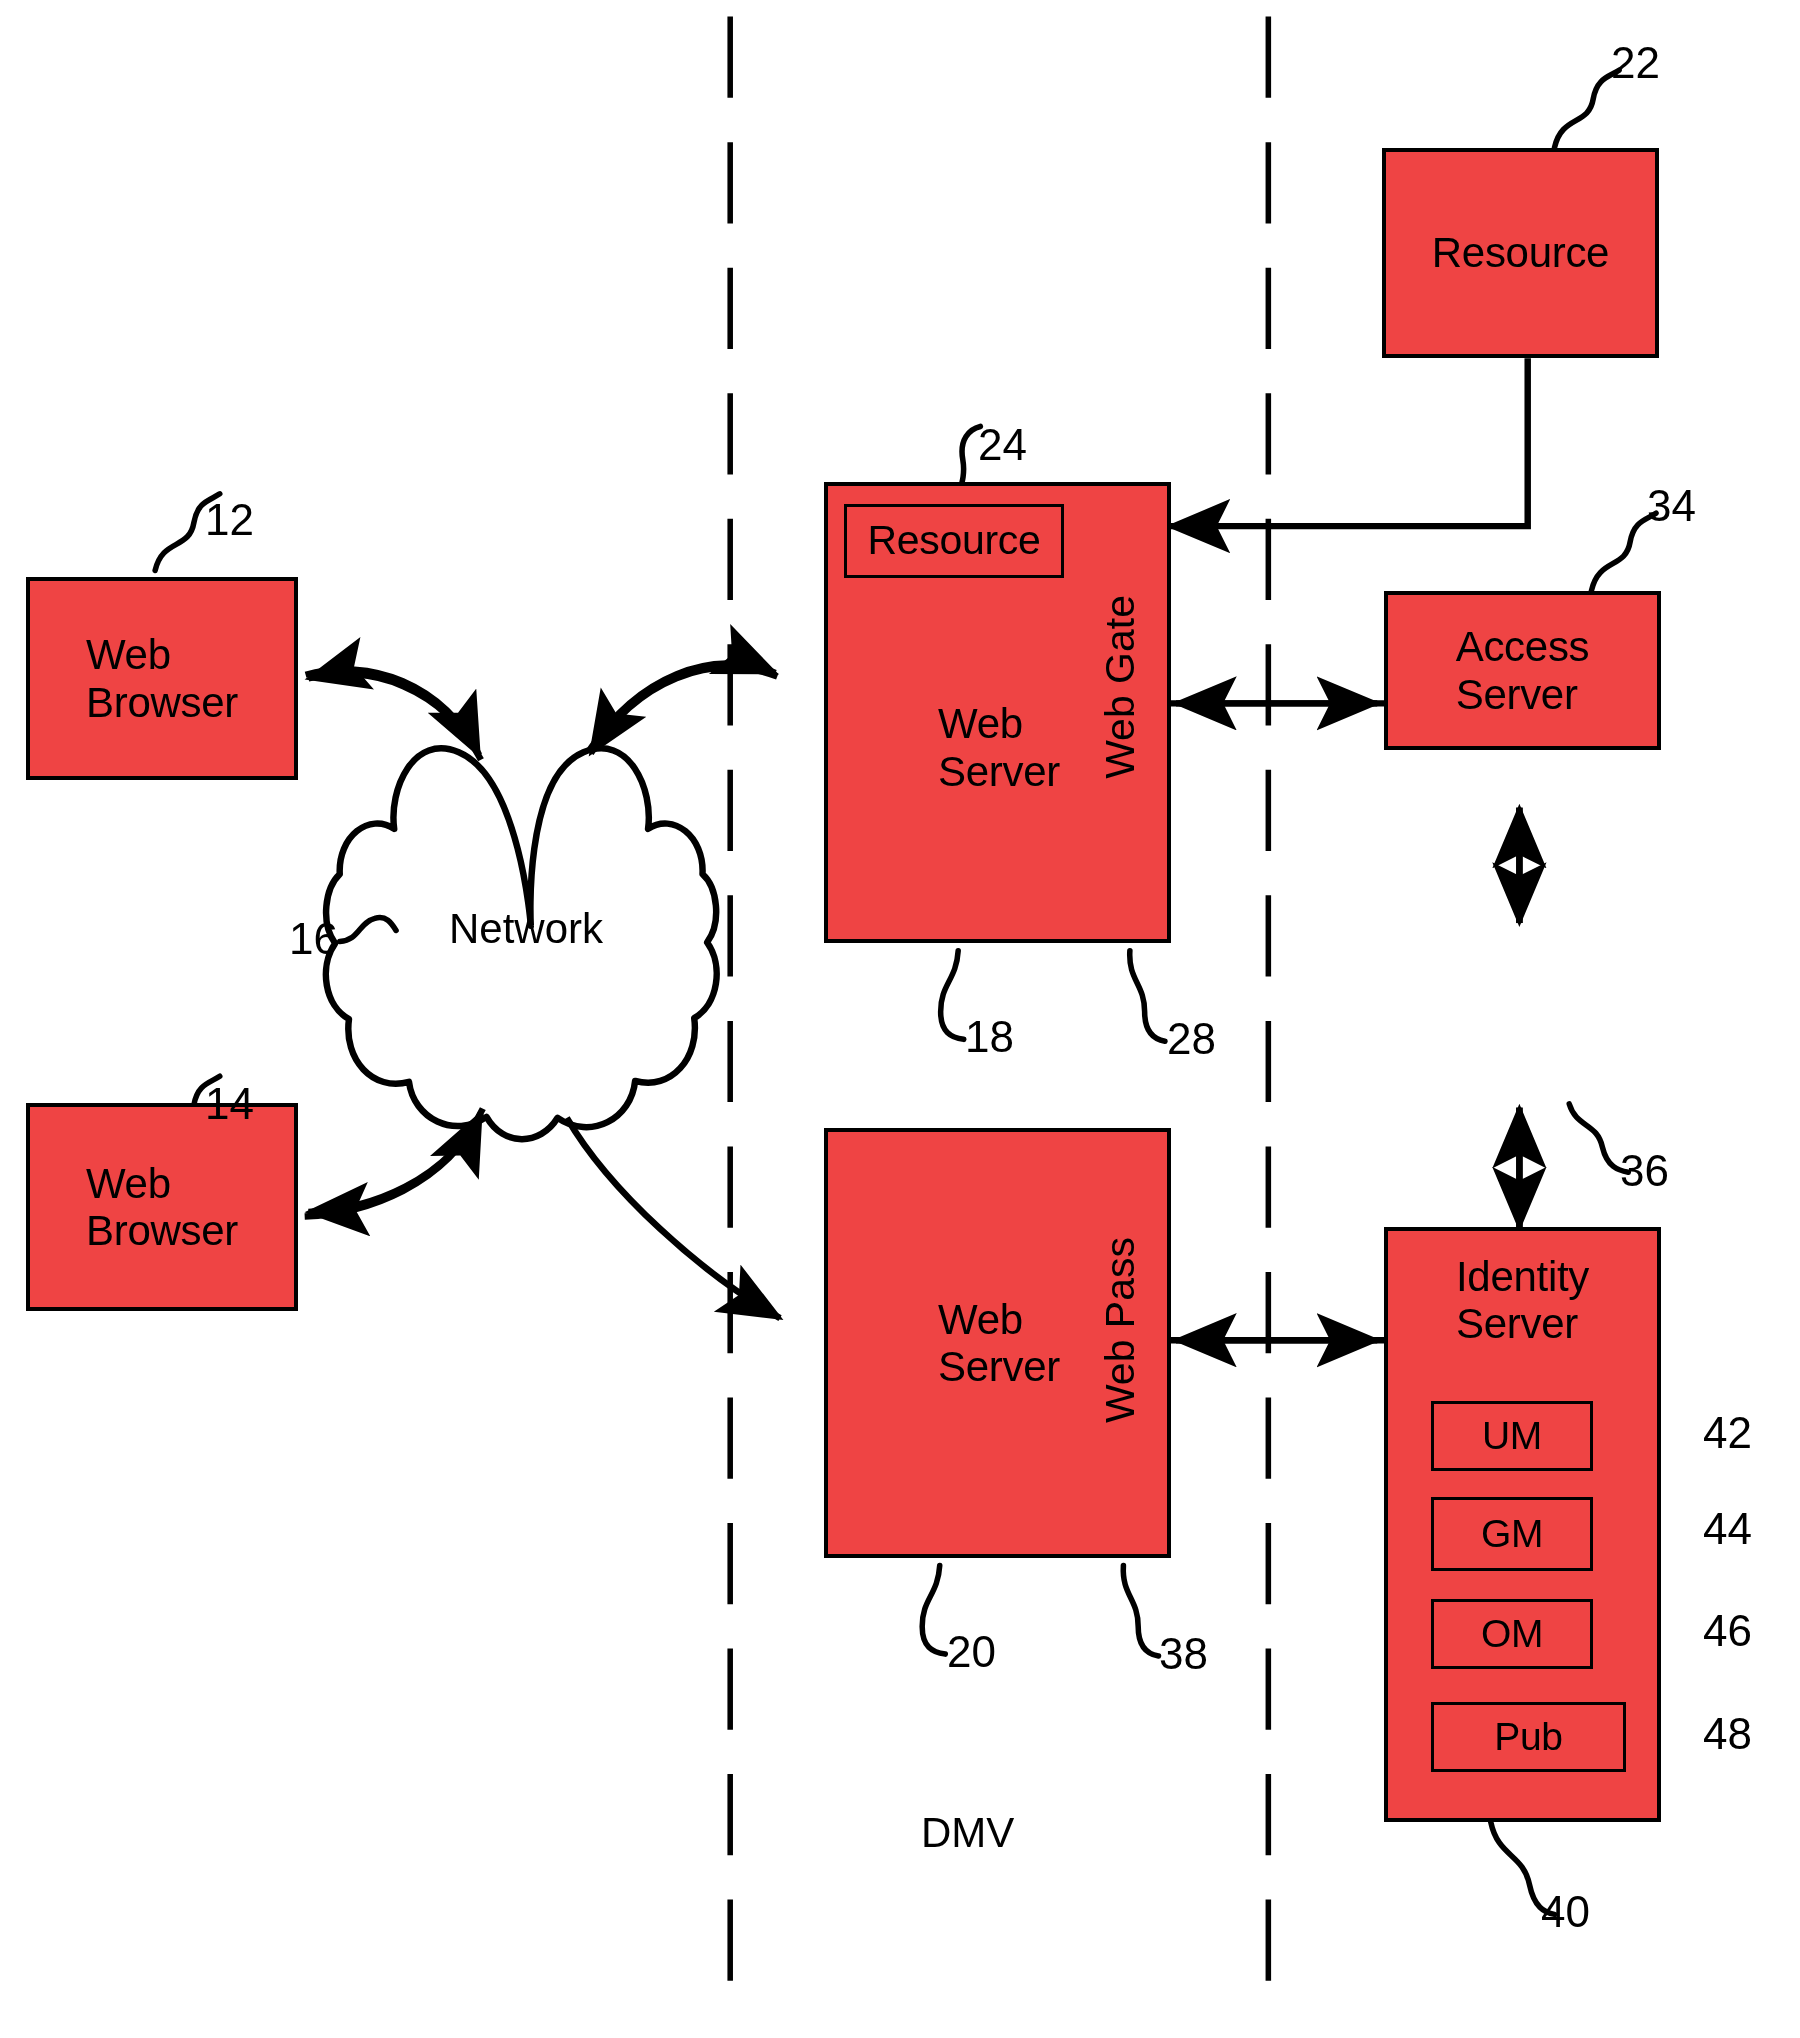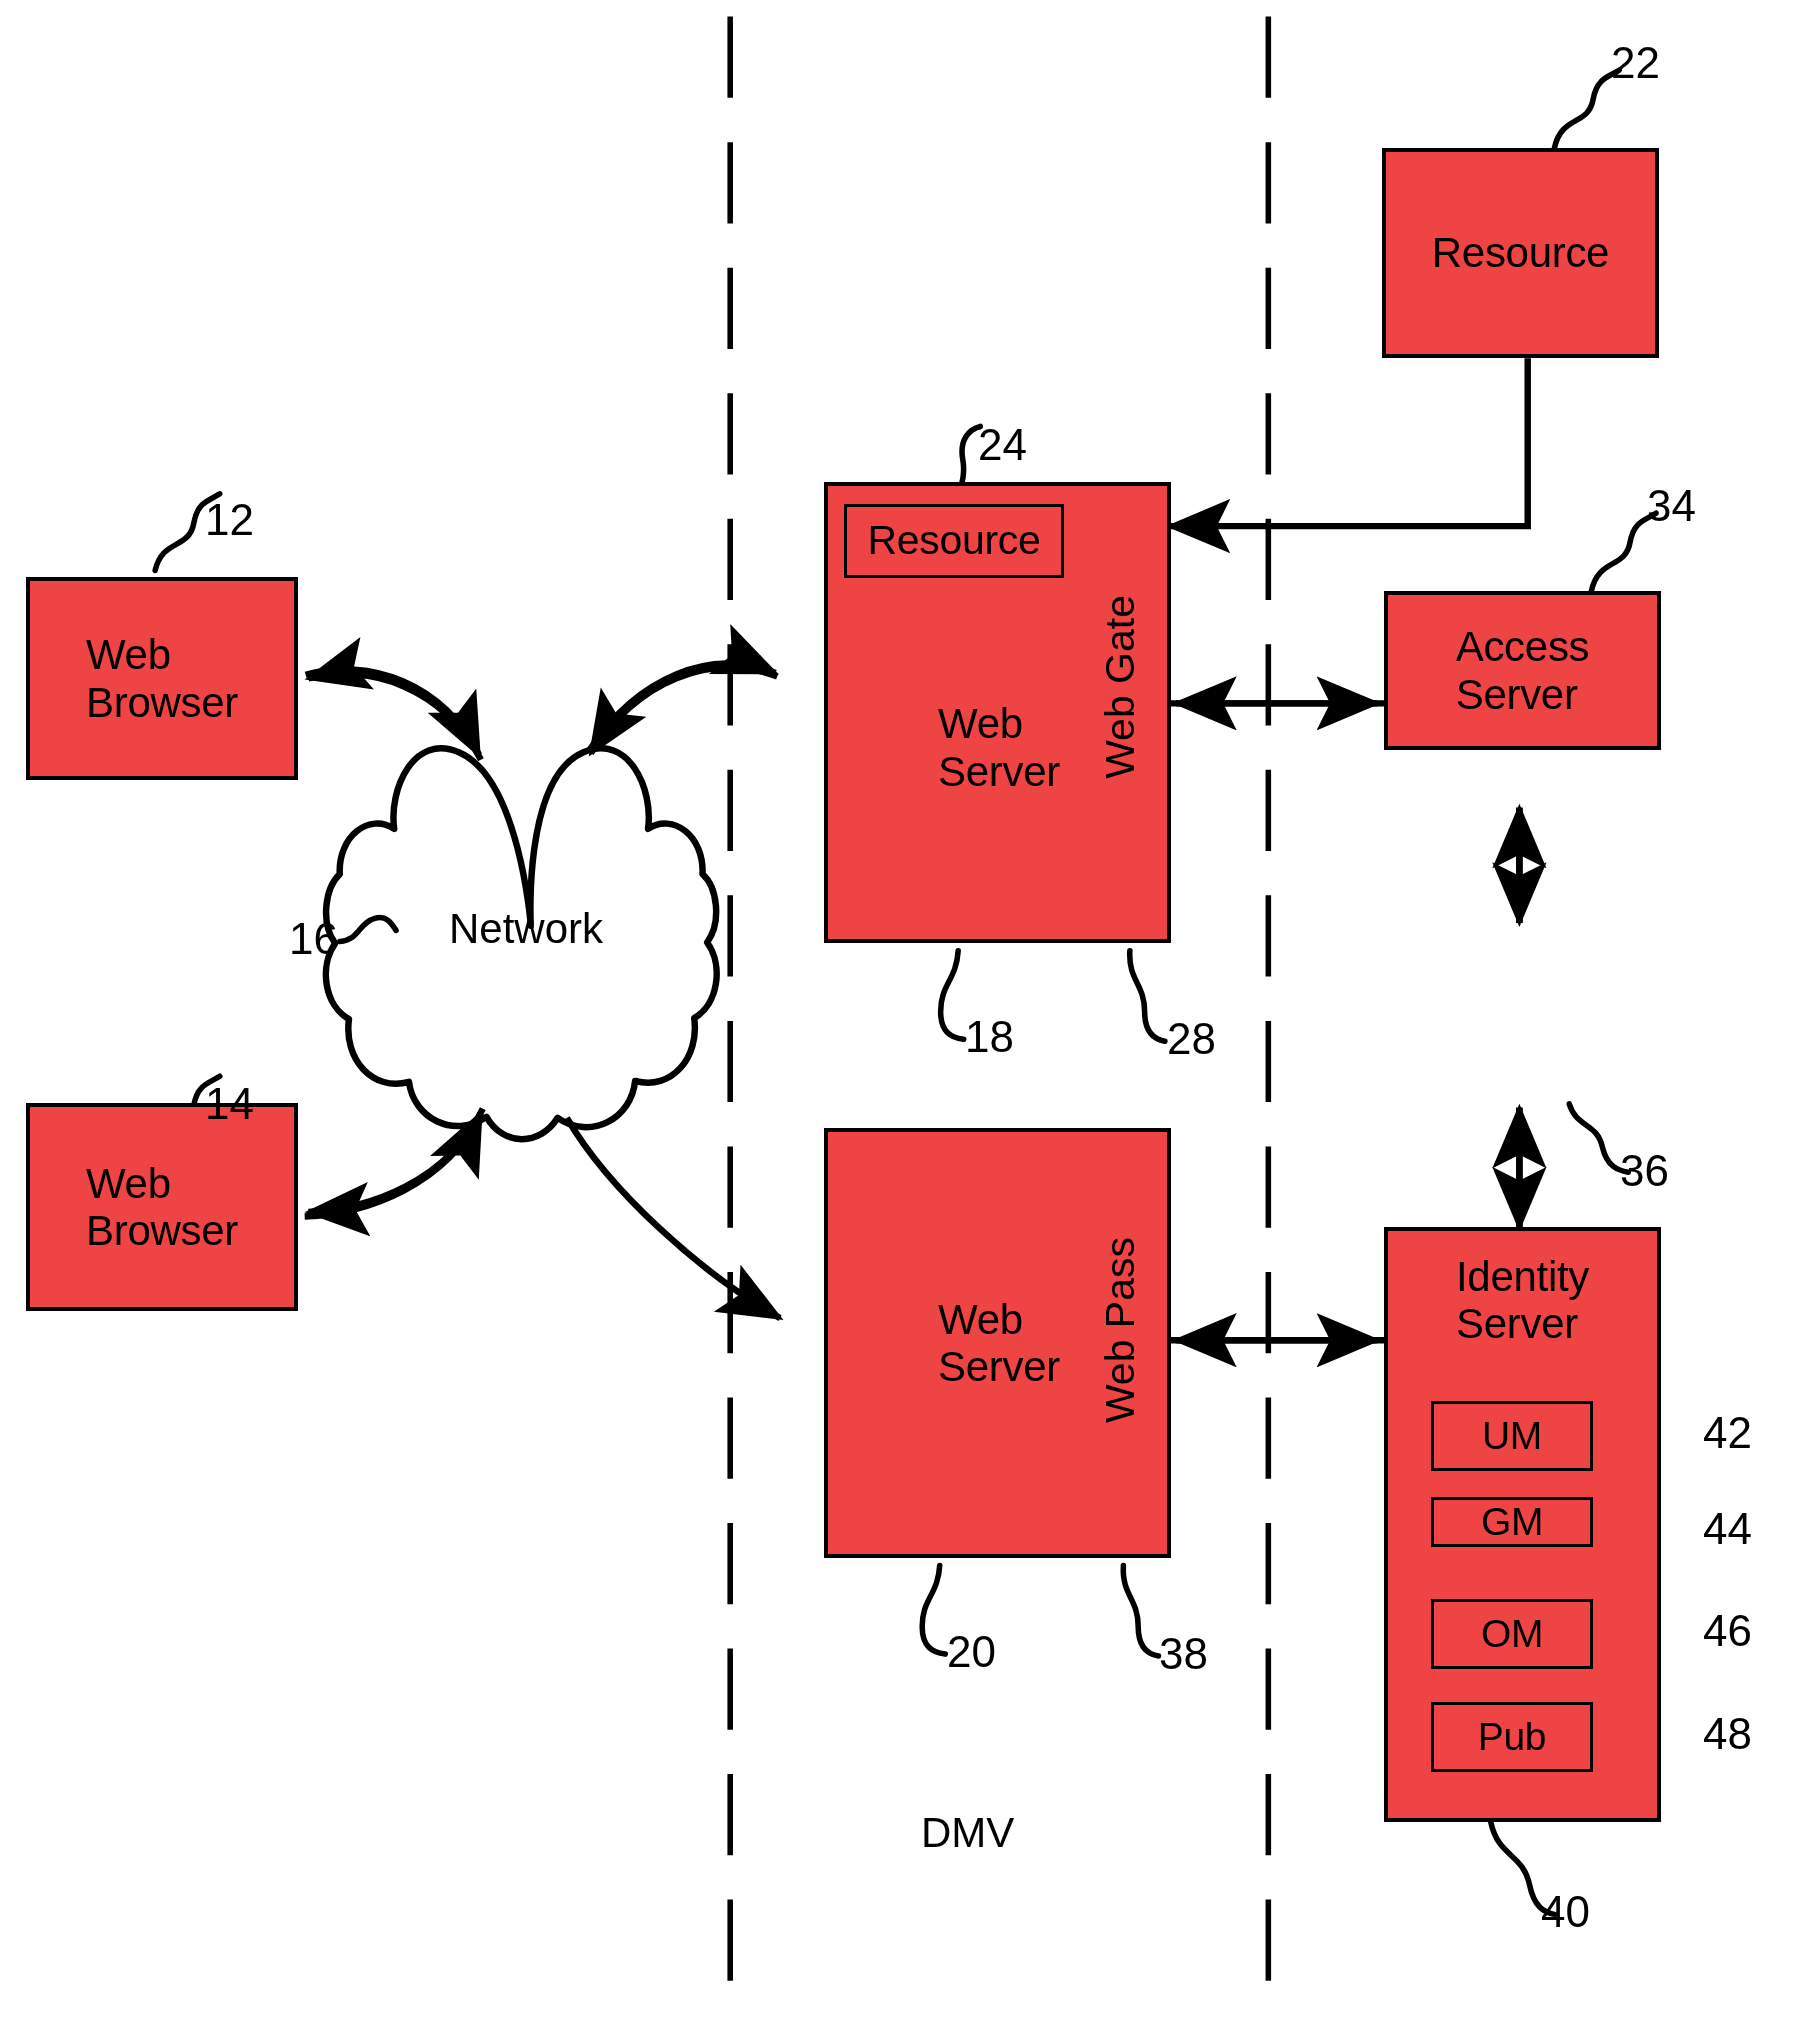--- a/index.html
+++ b/index.html
@@ -283,31 +283,31 @@
       <span>Server</span>
     </div>
   </div>
   <div class="ref-num" style="left:1541px; top:1890px;">40</div>
 
   <div class="node-box subbox" style="left:1431px; top:1401px; width:162px; height:70px;">
     <span>UM</span>
   </div>
   <div class="ref-num" style="left:1703px; top:1411px;">42</div>
 
-  <div class="node-box subbox" style="left:1431px; top:1497px; width:162px; height:50px;">
+  <div class="node-box subbox" style="left:1431px; top:1497px; width:162px; height:74px;">
     <span>GM</span>
   </div>
   <div class="ref-num" style="left:1703px; top:1507px;">44</div>
 
   <div class="node-box subbox" style="left:1431px; top:1599px; width:162px; height:70px;">
     <span>OM</span>
   </div>
   <div class="ref-num" style="left:1703px; top:1609px;">46</div>
 
-  <div class="node-box subbox" style="left:1431px; top:1702px; width:162px; height:70px;">
+  <div class="node-box subbox" style="left:1431px; top:1702px; width:195px; height:70px;">
     <span>Pub</span>
   </div>
   <div class="ref-num" style="left:1703px; top:1712px;">48</div>
 
   <div class="plain-label" style="left:921px; top:1807px;">DMV</div>
 
 </div>
 
 
 </body></html>

